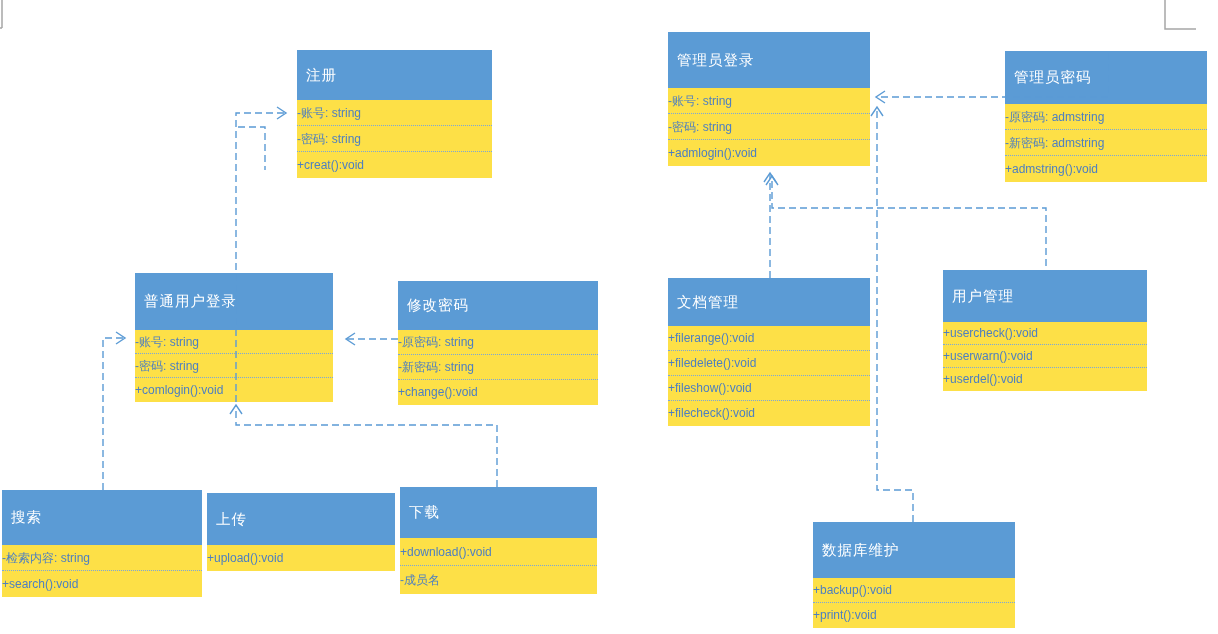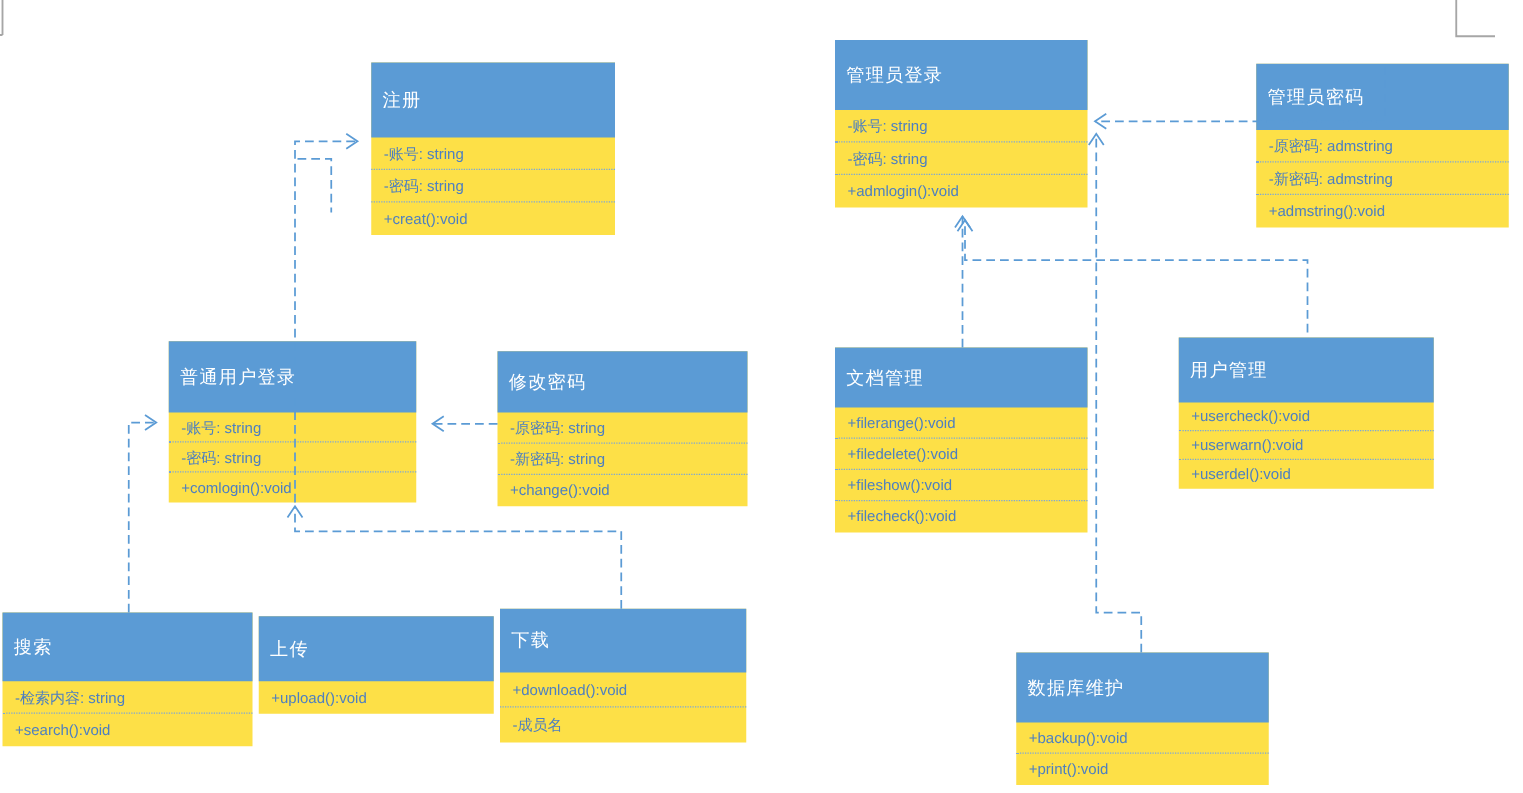--- a/index.html
+++ b/index.html
@@ -9,36 +9,36 @@
   }
   .canvas{position:absolute;left:0;top:0;width:1218px;height:634px;}
   .uml{
     position:absolute;background:#fde047;
   }
   .hd{
     background:#5b9bd5;color:#ffffff;display:flex;align-items:center;
     padding:0 9px;font-size:14.5px;letter-spacing:1px;box-sizing:border-box;
   }
   .row{
-    height:26px;line-height:26px;padding:0 10px;font-size:12px;color:#4d7fc1;
+    height:26px;line-height:26px;padding:0 0;font-size:12px;color:#4d7fc1;
     border-bottom:1.5px dotted #7aa6d9;white-space:nowrap;overflow:hidden;
     box-sizing:border-box;
   }
   .row:last-child{border-bottom:none;}
   svg.overlay{position:absolute;left:0;top:0;}
   .conn{fill:none;stroke:#5b9bd5;stroke-width:1.4;stroke-dasharray:7 4;}
   .corner{fill:none;stroke:#a6a6a6;stroke-width:1.5;}
 </style>
 </head>
 <body>
 
 <div class="canvas">
 
   <div class="uml" style="left:297px;top:50px;width:195px">
-    <div class="hd" style="height:60px">注册</div>
+    <div class="hd" style="height:50px">注册</div>
     <div class="row">-账号: string</div>
     <div class="row">-密码: string</div>
     <div class="row">+creat():void</div>
   </div>
 
   <div class="uml" style="left:668px;top:32px;width:202px">
     <div class="hd" style="height:56px">管理员登录</div>
     <div class="row">-账号: string</div>
     <div class="row">-密码: string</div>
     <div class="row">+admlogin():void</div>

